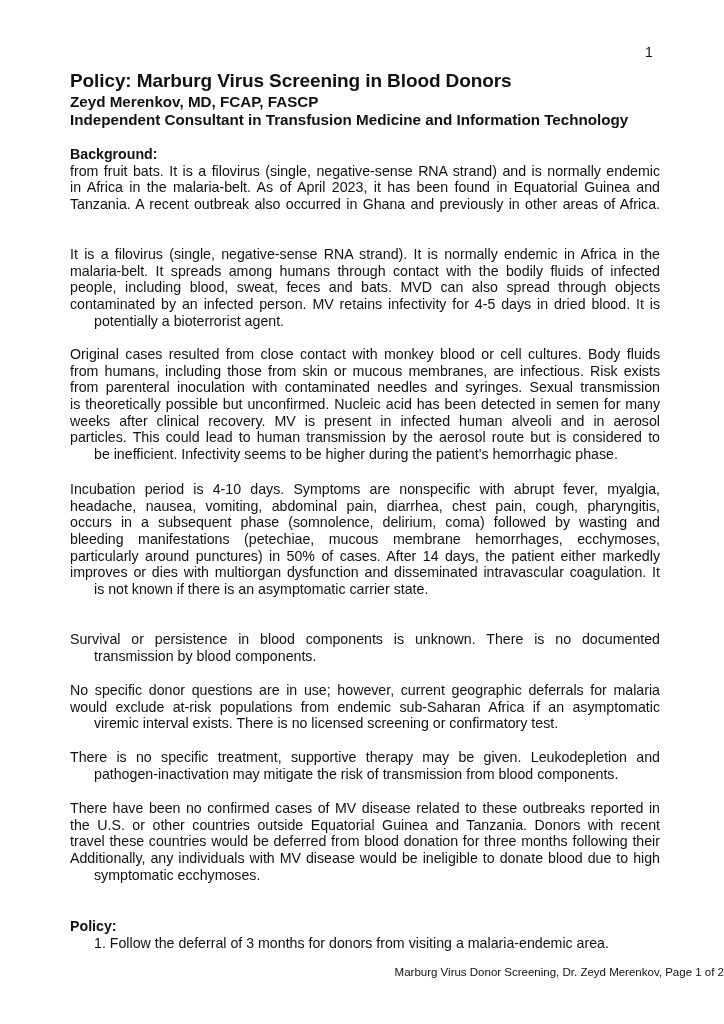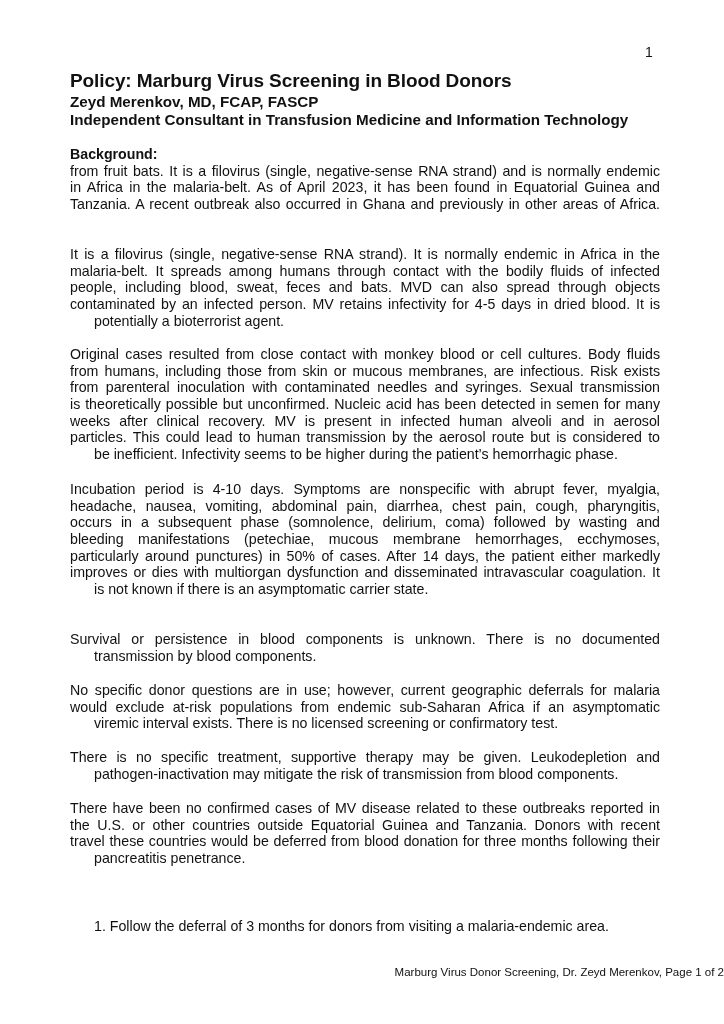--- a/index.html
+++ b/index.html
@@ -72,20 +72,22 @@
 
 <div class="section" style="top:749px;">
   <div class="line">There is no specific treatment, supportive therapy may be given.  Leukodepletion and</div>
   <div class="line last">pathogen-inactivation may mitigate the risk of transmission from blood components.</div>
 </div>
 
 <div class="section" style="top:800px;">
   <div class="line">There have been no confirmed cases of MV disease related to these outbreaks reported in</div>
   <div class="line">the U.S. or other countries outside Equatorial Guinea and Tanzania.  Donors with recent</div>
   <div class="line">travel these countries would be deferred from blood donation for three months following their</div>
-  <div class="line last">pancreatitis penetrance.</div>
+  <div class="line">Additionally, any individuals with MV disease would be ineligible to donate blood due to high</div>
+  <div class="line last">symptomatic ecchymoses.</div>
 </div>
 
 <div class="section" style="top:918px;">
+  <div class="heading">Policy:</div>
   <div class="line last">1.  Follow the deferral of 3 months for donors from visiting a malaria-endemic area.</div>
 </div>
 
 <div class="footer">Marburg Virus Donor Screening, Dr. Zeyd Merenkov, Page 1 of 2</div>
 
 </body></html>

